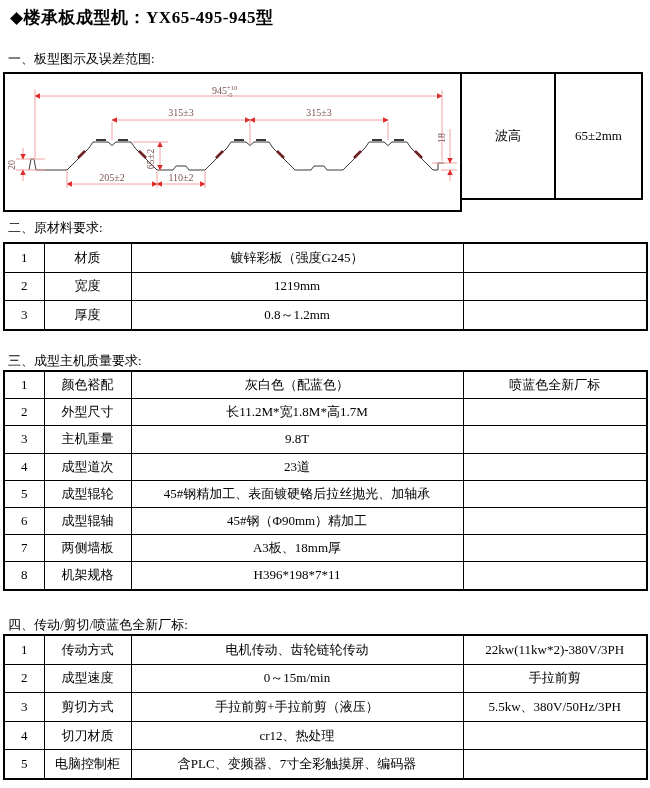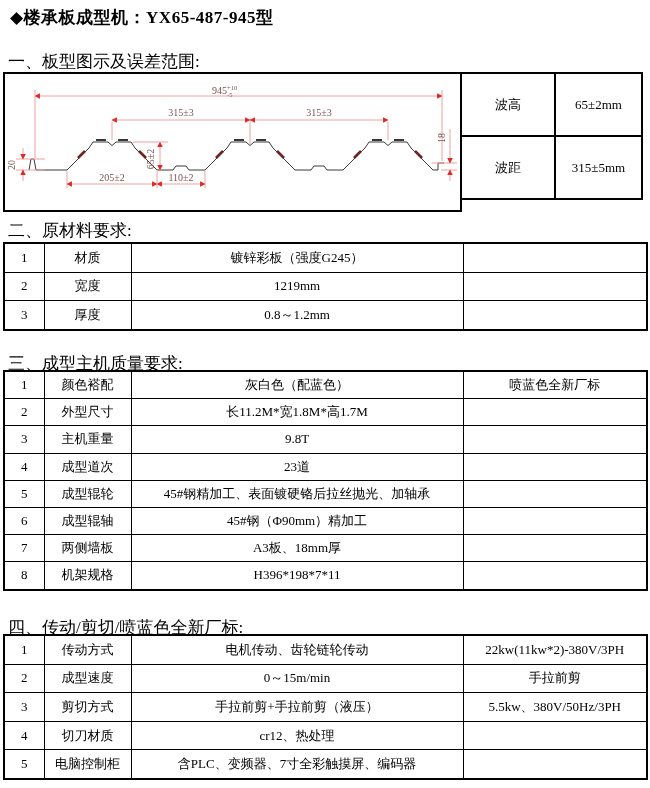--- a/index.html
+++ b/index.html
@@ -1,40 +1,40 @@
 <!DOCTYPE html>
 <html><head>
 <meta charset="utf-8">
 <style>
   html,body{margin:0;padding:0;background:#fff;}
   body{width:650px;height:788px;position:relative;color:#000;
        font-family:"Liberation Serif","DejaVu Serif",serif;}
   .abs{position:absolute;}
   .title{left:10px;top:6px;font-size:17px;font-weight:bold;letter-spacing:.5px;}
-  .sec{left:8px;font-size:17px;}
+  .sec{left:8px;font-size:13px;}
   
   .panel{left:3px;top:72px;width:644px;height:140px;display:flex;}
   .drawcell{width:459px;height:140px;border:2px solid #000;box-sizing:border-box;background:#fff;}
   table{border-collapse:collapse;table-layout:fixed;}
   .spec{width:183px;height:128px;border:2px solid #000;margin-left:-2px;box-sizing:border-box;}
   .spec td{border:2px solid #000;text-align:center;font-size:13px;height:31px;
            overflow:hidden;white-space:nowrap;padding:0 2px;}
   
   .big{position:absolute;left:3px;width:643px;border:2px solid #000;}
   .big td{border:1px solid #000;text-align:center;font-size:13px;padding:0 2px;
           overflow:hidden;white-space:nowrap;}
   .t2 td{height:27.6px;}
   .t3 td{height:26.2px;}
   .t4 td{height:27.6px;}
   svg text{font-family:"Liberation Serif","DejaVu Serif",serif;}
 </style>
 </head>
 <body>
 
-<div class="abs title">◆楼承板成型机：YX65-487-945型</div>
+<div class="abs title">◆楼承板成型机：YX65-495-945型</div>
 
 <div class="abs sec" style="top:50px">一、板型图示及误差范围:</div>
 
 <div class="abs panel">
   <div class="drawcell">
     <svg width="455" height="136" viewBox="0 0 455 136">
       <defs>
         <marker id="ar" viewBox="0 0 10 10" refX="9" refY="5" markerWidth="8" markerHeight="5.5" orient="auto-start-reverse">
           <path d="M0,0 L10,5 L0,10 z" fill="#e02828"></path>
         </marker>
@@ -114,24 +114,20 @@
   <table class="spec">
     <colgroup>
         <col style="width:94px">
         <col style="width:87px">
       </colgroup>
     <tbody>
         <tr>
           <td>波高</td>
           <td>65±2mm</td>
         </tr>
-        <tr>
-          <td>波距</td>
-          <td>315±5mm</td>
-        </tr>
       </tbody>
   </table>
 </div>
 
 <div class="abs sec" style="top:219px">二、原材料要求:</div>
 <table class="big t2" style="top:242px">
   <colgroup>
       <col style="width:40px">
       <col style="width:87px">
       <col style="width:332px">

